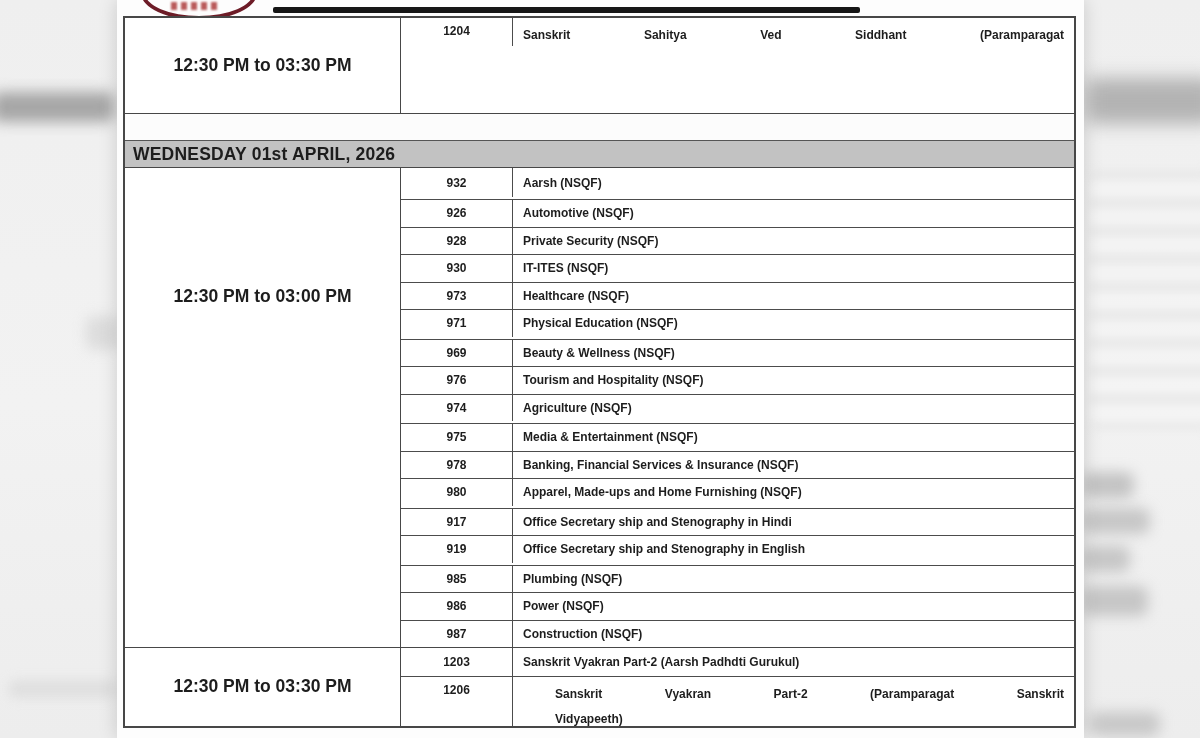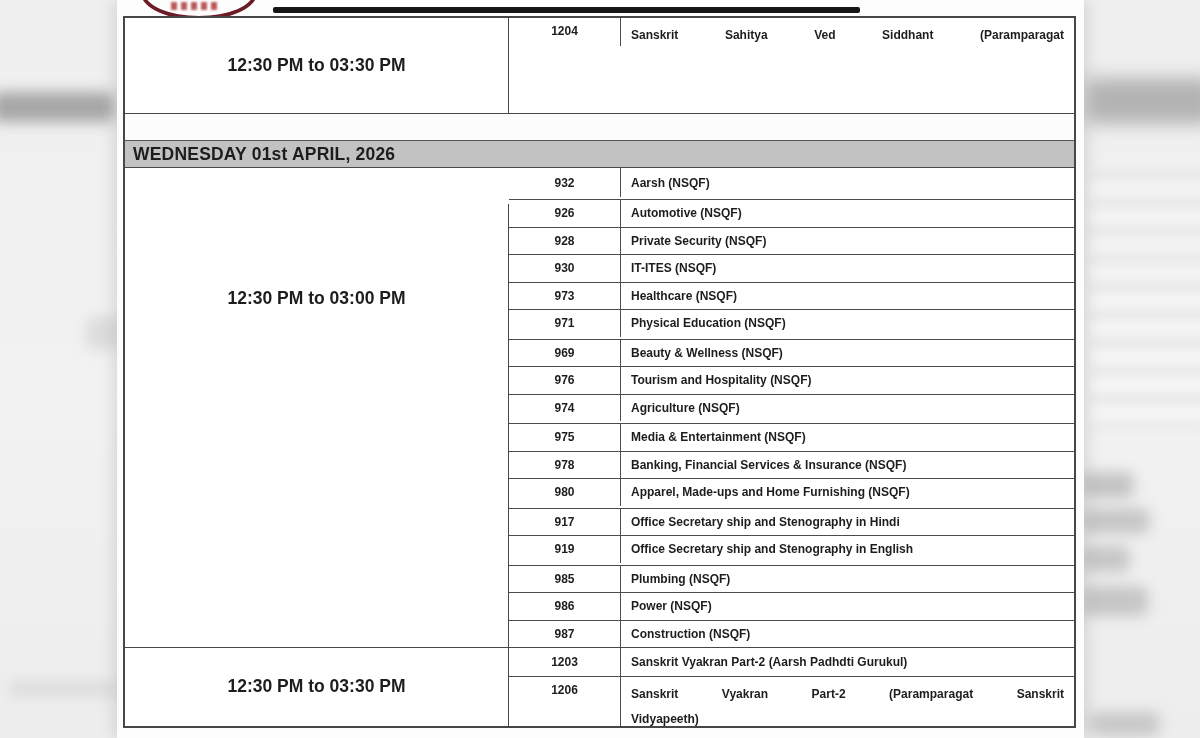--- a/index.html
+++ b/index.html
@@ -23,29 +23,29 @@
   .doc{position:absolute;left:6px;top:16px;width:953px;box-sizing:border-box;
        border-left:2px solid #474747;border-right:2px solid #474747;
        color:#1d1d1d;font-weight:bold;}
   .doc *{box-sizing:border-box;}
   .sec{display:flex;background:#fff;}
   .sec-a{height:98px;border-top:2px solid #474747;border-bottom:1px solid #474747;}
   .spacer{height:26px;background:#fcfcfc;}
   .date-bar{height:28px;background:#c2c2c2;border-top:1px solid #555;border-bottom:1px solid #474747;
        display:flex;align-items:center;padding-left:8px;font-size:17.5px;letter-spacing:.2px;}
   .sec-c{border-top:1px solid #474747;border-bottom:2px solid #474747;}
-  .time{width:384px;border-right:1px solid #474747;display:flex;justify-content:center;
+  .time{width:276px;border-right:1px solid #474747;display:flex;justify-content:center;
         align-items:center;font-size:17.5px;}
-  .sec-b .time{align-items:flex-start;padding-top:84px;margin-top:36px;}
+  .sec-b .time{align-items:flex-start;padding-top:118px;}
   .rows{flex:1;display:flex;flex-direction:column;background:#fff;}
   .row{display:flex;height:27.5px;}
   .row + .row{border-top:1px solid #4c4c4c;}
   .row.dbl{margin-top:2px;border-top:1px solid #4c4c4c;}
   .row.first-b{height:29px;}
-  .row.r1206{height:50px;}
+  .row.r1206{height:50px;gap:32px;}
   .code{width:112px;border-right:1px solid #4c4c4c;display:flex;align-items:center;
         justify-content:center;font-size:12px;}
   .subj{flex:1;display:flex;align-items:center;padding:0 10px;font-size:12px;white-space:nowrap;overflow:hidden;}
   
   .sec-a .code, .r1206 .code{align-items:flex-start;padding-top:6px;}
   .subj.multi{display:block;white-space:normal;padding-top:5px;line-height:25px;}
   .jline{text-align:justify;text-align-last:justify;}
   .jline-last{text-align-last:left;}
 </style>
 </head>

